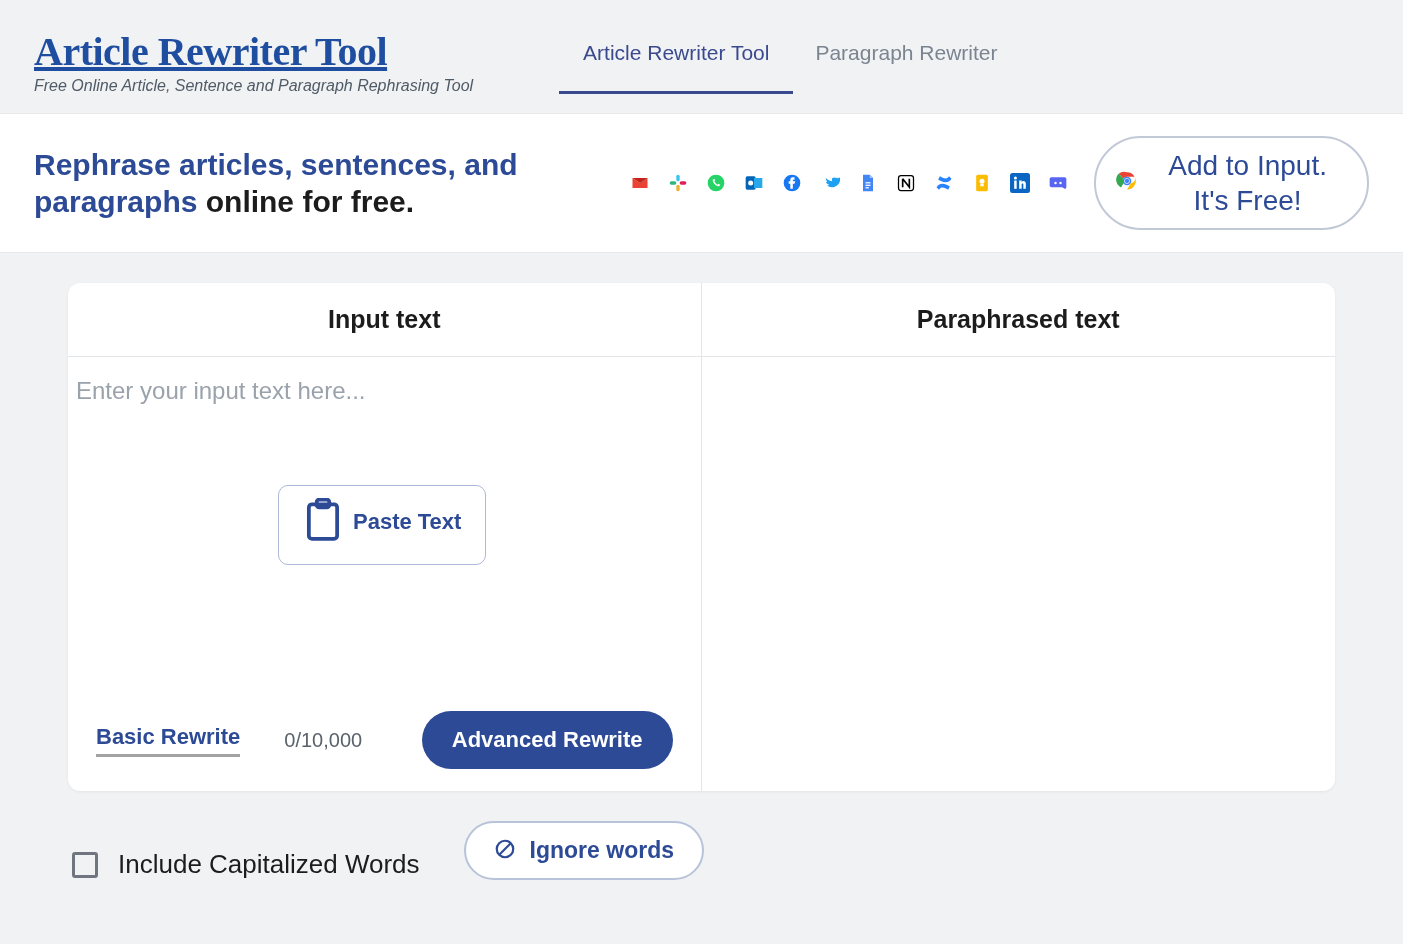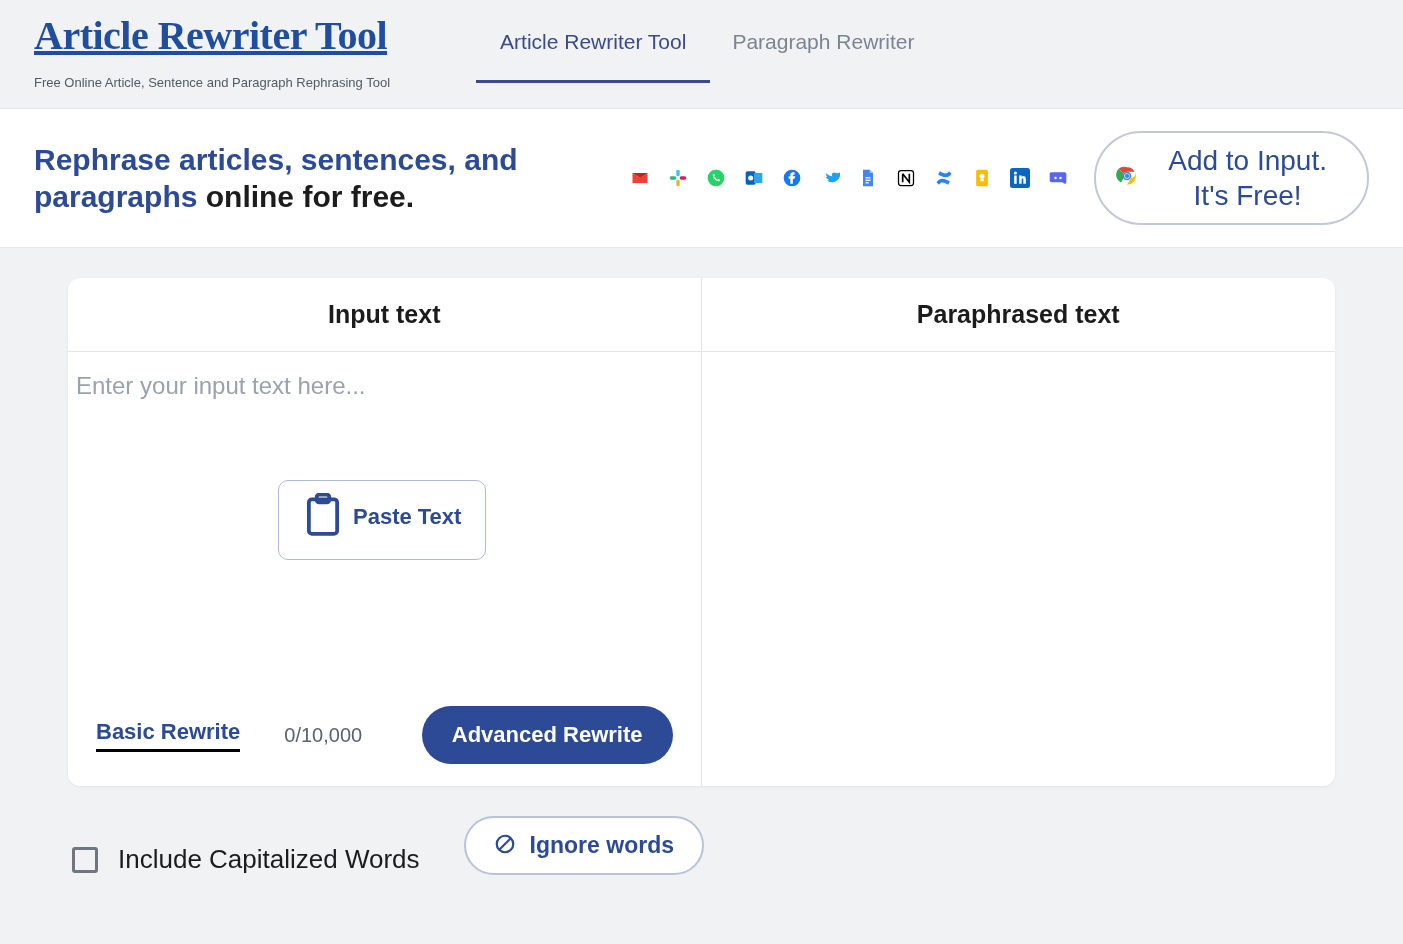--- a/index.html
+++ b/index.html
@@ -6,36 +6,37 @@
 body {
   font-family: -apple-system, BlinkMacSystemFont, "Segoe UI", Arial, sans-serif;
   background: #f1f2f3;
   width: 1403px;
   height: 944px;
   overflow: hidden;
 }
 .header {
   display: flex;
   align-items: center;
-  padding: 12px 34px 18px 34px;
+  padding: 28px 34px 18px 34px;
   background: #f1f2f3;
 }
 .logo-block { flex: 0 0 auto; }
 .logo-title {
   font-family: "Times New Roman", serif;
   font-weight: 800;
   font-size: 40px;
   color: #1f4ea0;
   text-decoration: underline;
   letter-spacing: -0.5px;
 }
 .logo-sub {
-  font-size: 13px;
+  font-size: 16px;
   color: #4f5b67;
-  margin-top: 16px;
+  margin-top: 2px;
+  font-style: italic;
 }
 .nav {
   display: flex;
   gap: 46px;
   margin-left: 110px;
 }
 .nav-item {
   font-size: 21px;
   color: #7a8591;
   padding: 8px 0 26px 0;
@@ -156,21 +157,21 @@
 .pane-foot {
   display: flex;
   align-items: center;
   gap: 44px;
   padding: 14px 28px 22px 28px;
 }
 .basic-rewrite {
   font-size: 22px;
   font-weight: 700;
   color: #2c4a95;
-  border-bottom: 3px solid #000000;
+  border-bottom: 3px solid #a3a3a3;
   padding-bottom: 4px;
   cursor: pointer;
 }
 .counter {
   font-size: 20px;
   color: #5a626c;
 }
 .adv-btn {
   margin-left: auto;
   background: #2c4a95;

